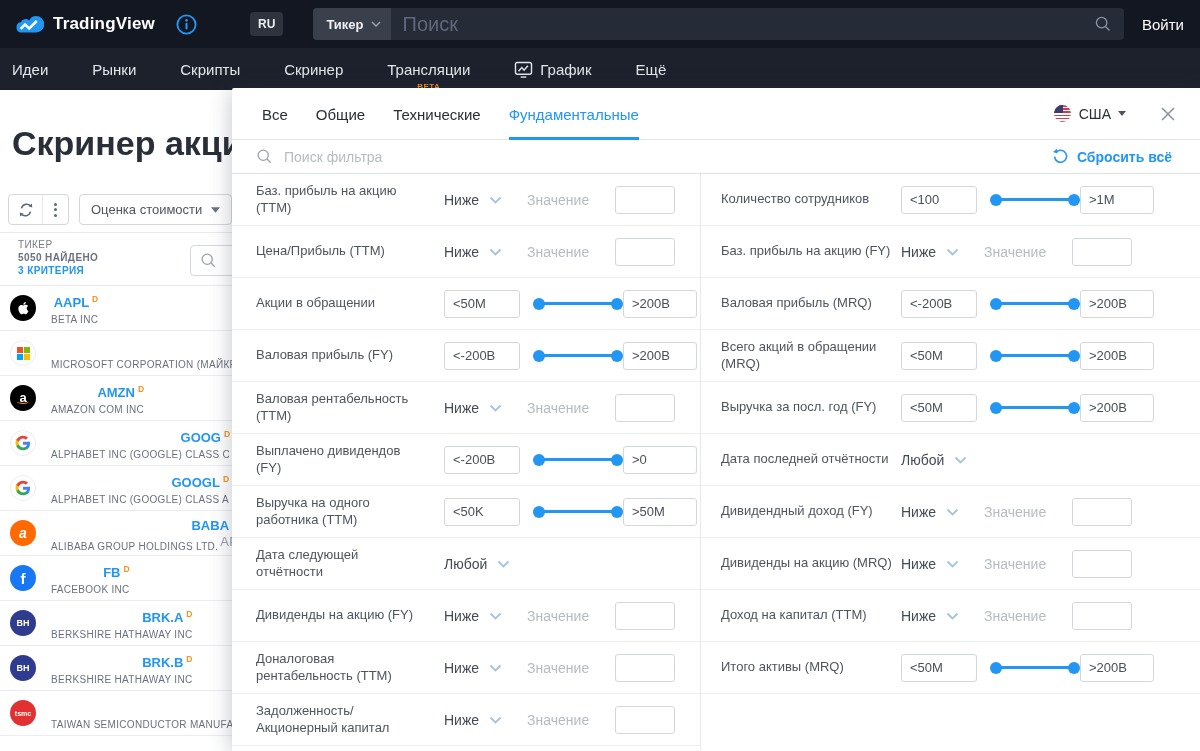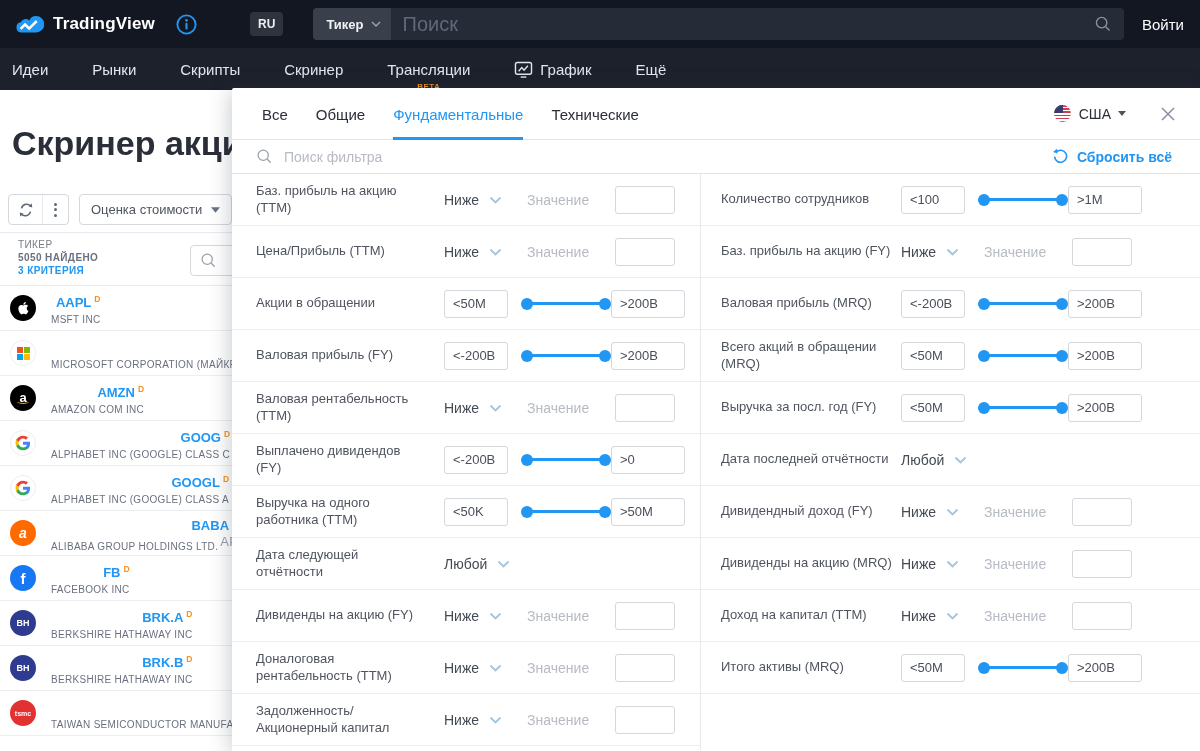--- a/index.html
+++ b/index.html
@@ -97,21 +97,21 @@
   .f-label{font-size:13px;color:var(--label);line-height:1.3;}
   .left .f-label{width:164px;margin-left:24px;margin-right:24px;flex:none;}
   .right .f-label{width:180px;margin-left:20px;margin-right:0;flex:none;}
   .f-controls{display:flex;align-items:center;}
   .f-op{display:flex;align-items:center;cursor:pointer;}
   .f-op .op-text{font-size:14px;color:#434a54;}
   .f-op svg{margin-left:10px;}
   .f-ph{font-size:14px;color:var(--ph);margin-left:25px;}
   .f-input{height:28px;border:1px solid var(--border);border-radius:3px;font-size:13px;color:#4a4f59;padding:0 8px;background:#fff;}
   .f-val{width:60px;margin-left:26px;}
-  .f-min{width:64px;}
+  .f-min{width:76px;}
   .f-max{width:74px;margin-left:0;}
   .slider{width:90px;height:12px;margin-left:13px;position:relative;cursor:pointer;flex:none;}
   .slider .track{position:absolute;left:5px;right:5px;top:4.5px;height:3px;background:var(--accent);}
   .slider .dot{position:absolute;top:0;width:12px;height:12px;border-radius:50%;background:var(--accent);}
   .slider .dot.a{left:0;}.slider .dot.b{right:0;}
 </style>
 </head>
 <body>
 
 <header class="topbar">
@@ -225,21 +225,21 @@
 
 <div class="ticker-list" id="ticker-list">
     <div class="t-row">
       <span class="t-logo logo-aapl">
         <svg width="14" height="16" viewBox="0 0 170 190">
           <path fill="#fff" d="M130.6 100.5c-.2-19 15.5-28.1 16.2-28.6-8.8-12.9-22.5-14.7-27.4-14.9-11.7-1.2-22.8 6.9-28.7 6.9-5.9 0-15-6.7-24.7-6.5-12.7.2-24.4 7.4-31 18.7-13.2 22.9-3.4 56.8 9.5 75.4 6.3 9.1 13.8 19.3 23.6 18.9 9.5-.4 13.1-6.1 24.6-6.1s14.7 6.1 24.8 5.9c10.2-.2 16.7-9.3 23-18.4 7.2-10.6 10.2-20.8 10.4-21.3-.2-.1-20-7.7-20.3-30zM111.9 44.7c5.2-6.3 8.7-15.1 7.8-23.7-7.5.3-16.6 5-22 11.3-4.8 5.6-9.1 14.5-7.9 23 8.3.6 16.9-4.2 22.1-10.6z"></path>
         </svg>
       </span>
       <div class="t-text">
         <div class="t-sym">AAPL<sup>D</sup></div>
-        <div class="t-name">MSFT INC</div>
+        <div class="t-name">BETA INC</div>
       </div>
     </div>
     <div class="t-row">
       <span class="t-logo logo-msft">
         <span class="msft-grid">
           <i></i>
           <i></i>
           <i></i>
           <i></i>
         </span>
@@ -334,22 +334,22 @@
         <div class="t-name">TAIWAN SEMICONDUCTOR MANUFACTURING CO LTD</div>
       </div>
     </div>
   </div>
 
 <section class="dialog">
   <div class="d-header">
     <div id="tabs" style="display:flex;height:100%">
         <div class="tab">Все</div>
         <div class="tab">Общие</div>
+        <div class="tab">Технические</div>
         <div class="tab active">Фундаментальные</div>
-        <div class="tab">Технические</div>
       </div>
     <div class="d-header-right">
       <div class="region">
         <span class="flag"></span>
         <span class="region-label">США</span>
         <span class="region-caret"></span>
       </div>
       <div class="d-close">
         <svg width="16" height="16" viewBox="0 0 16 16">
           <line x1="2" y1="2" x2="14" y2="14" stroke="#8b93a3" stroke-width="1.6"></line>

